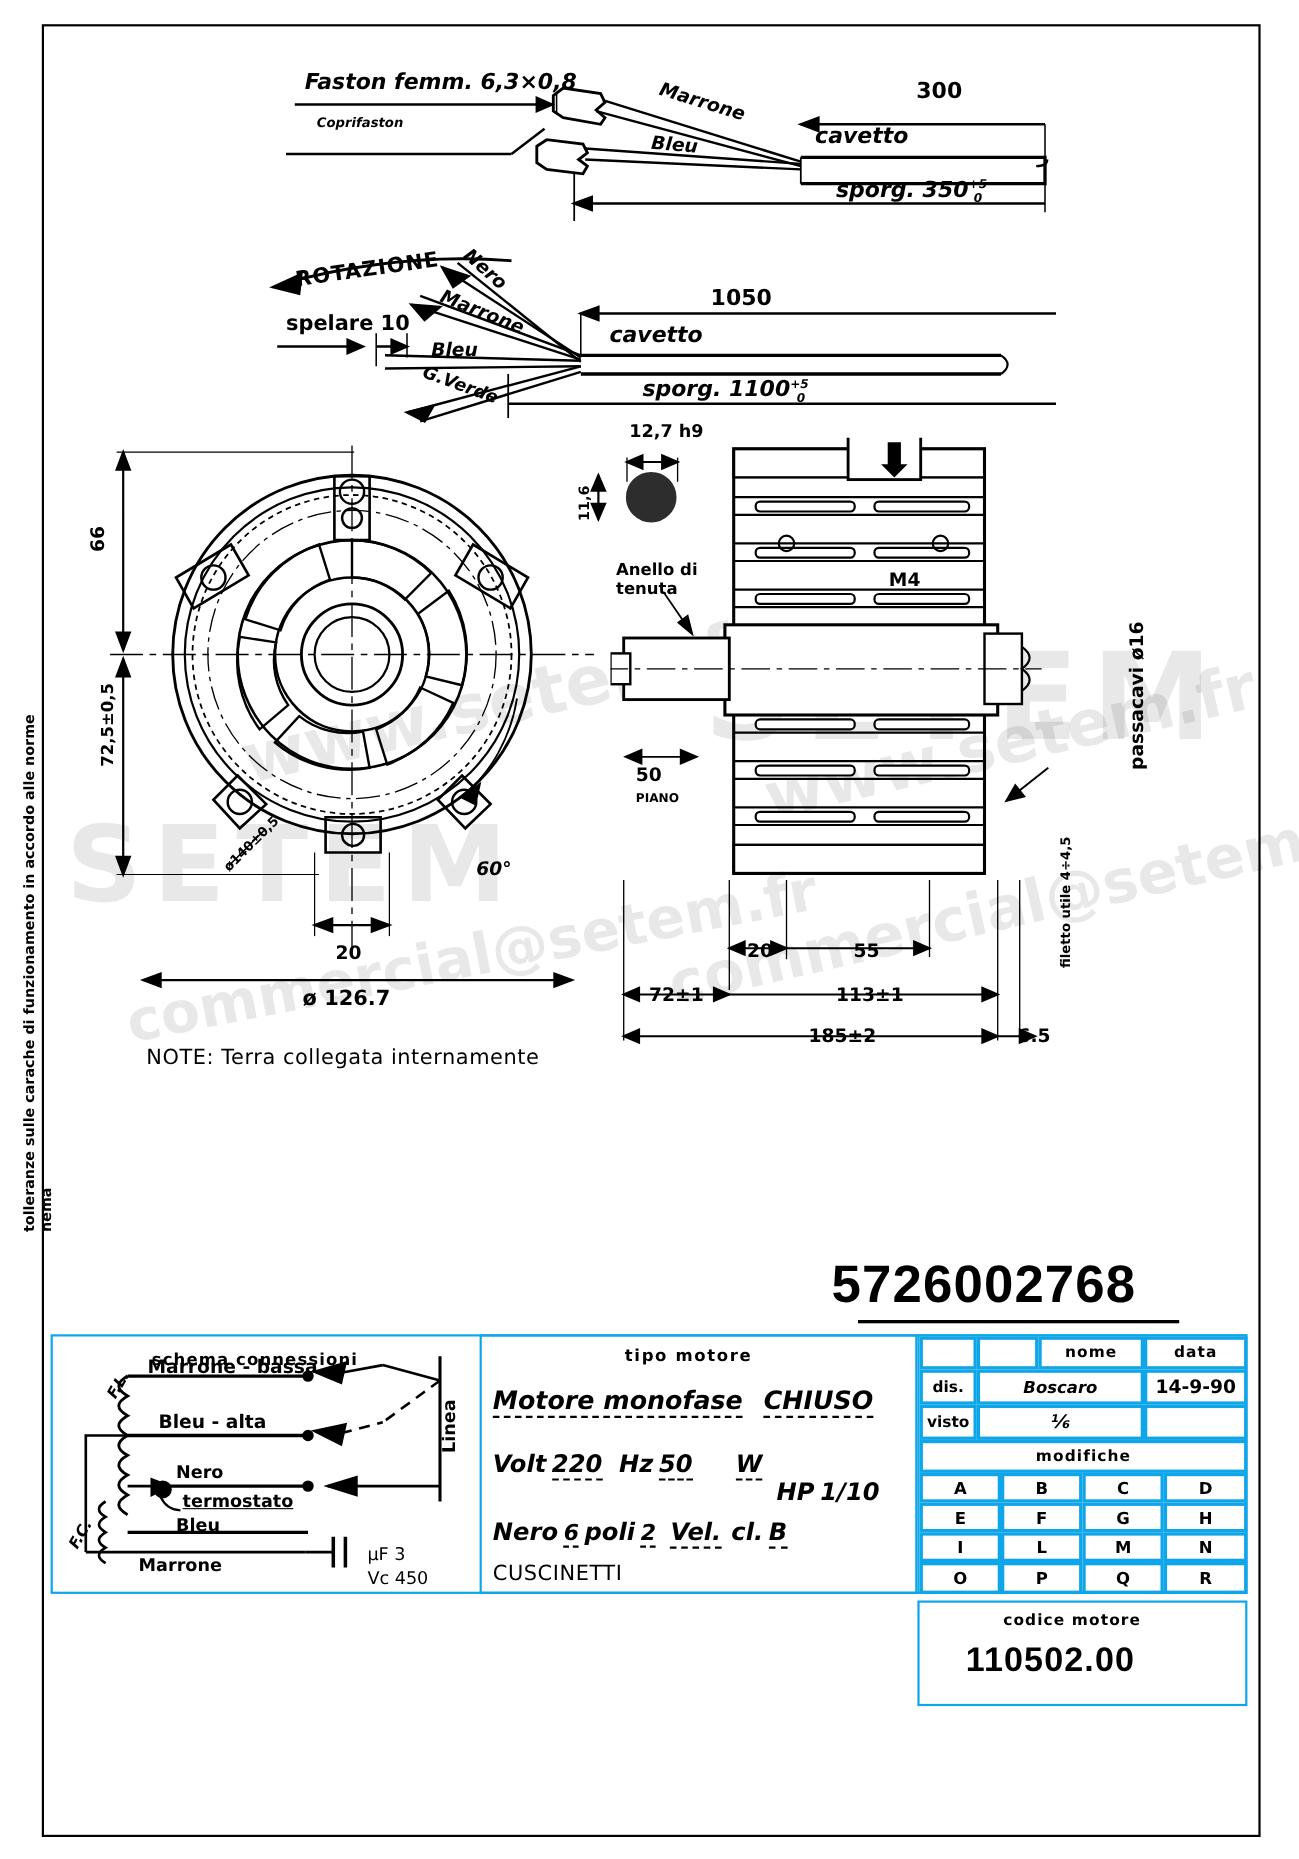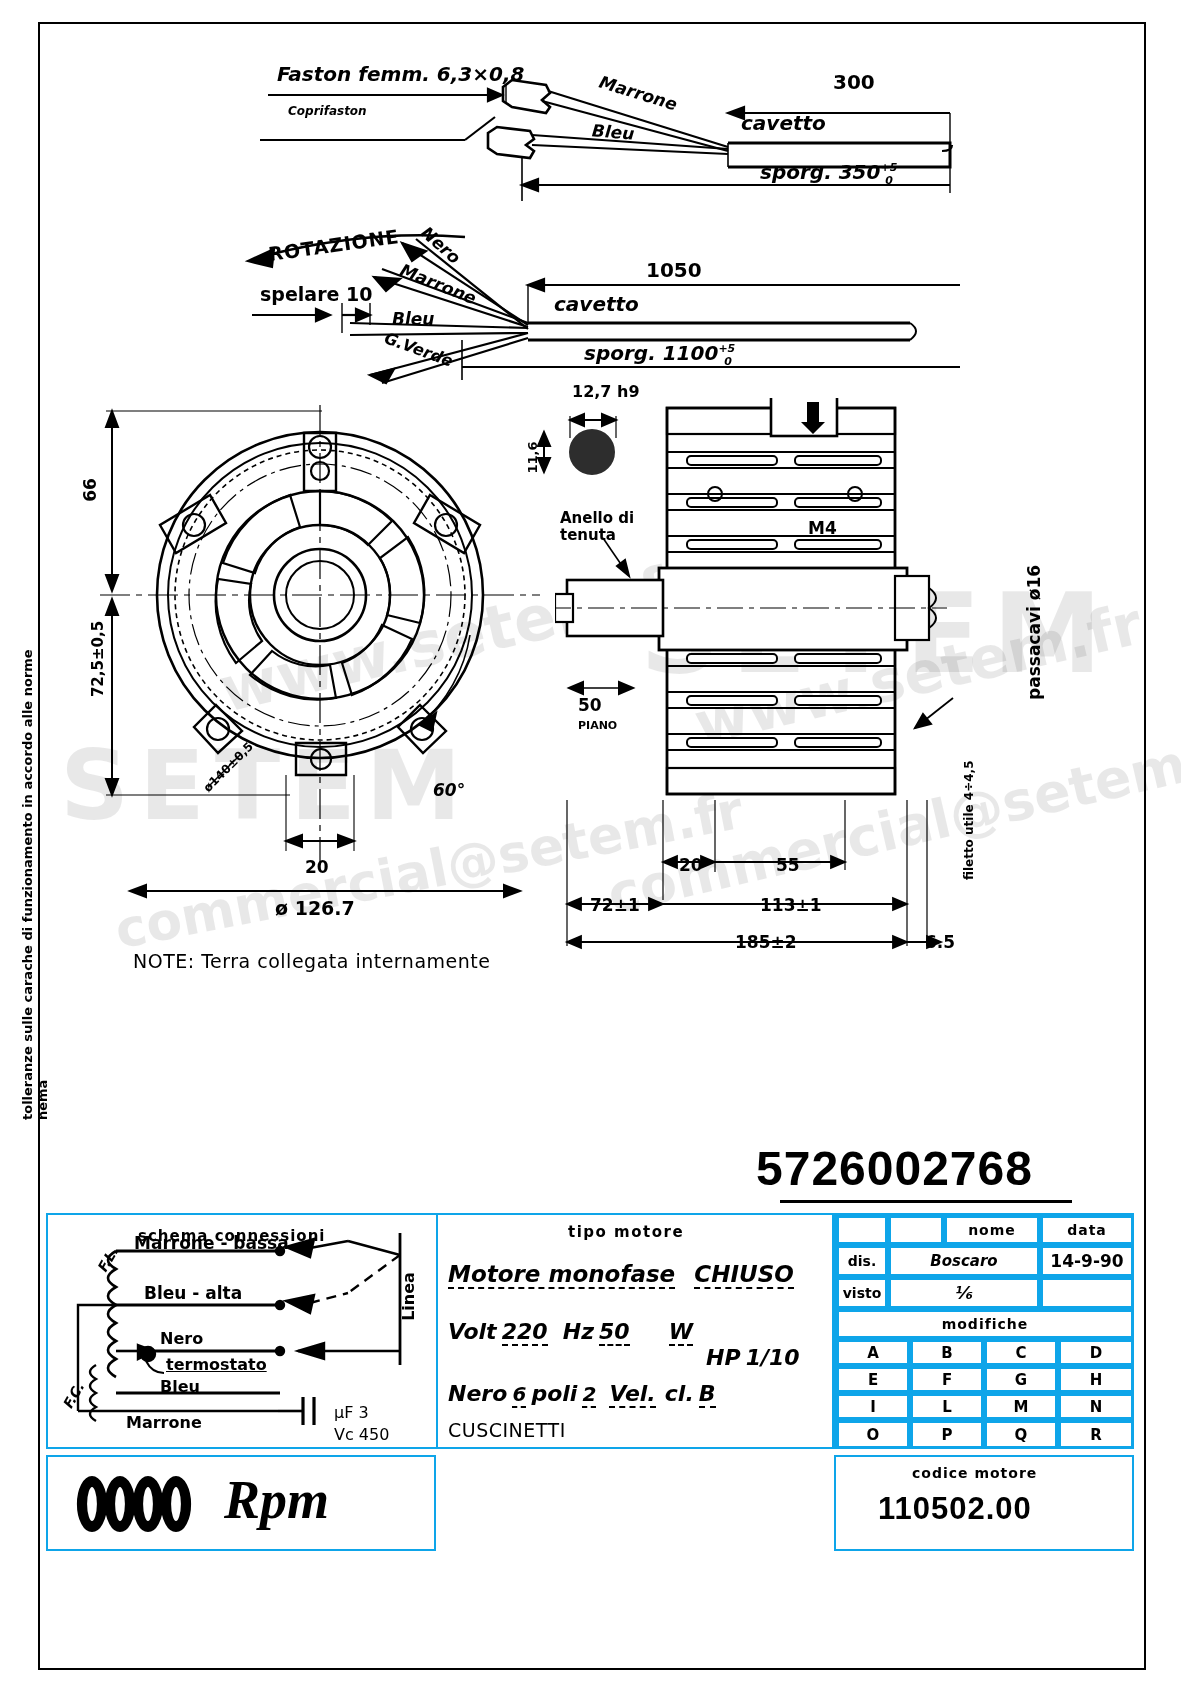--- a/index.html
+++ b/index.html
@@ -521,36 +521,20 @@
           </div>
         <div class="cell ctr" style="left:148px;top:81px;width:74px;height:29px;font-size:15px;font-weight:bold;">
             <span>Q</span>
           </div>
         <div class="cell ctr" style="left:222px;top:81px;width:76px;height:29px;font-size:15px;font-weight:bold;">
             <span>R</span>
           </div>
       </div>
     </div>
 
-    <div class="cell" style="left:0;top:242px;width:390px;height:96px;border-width:2px;">
-      <svg style="position:absolute;left:20px;top:14px;" width="140" height="66" viewBox="0 0 140 66">
-        <g stroke="#000" fill="none" stroke-width="2.2">
-          <ellipse cx="24" cy="33" rx="14" ry="27" fill="#000"></ellipse>
-          <ellipse cx="24" cy="33" rx="6" ry="18" fill="#fff"></ellipse>
-          <ellipse cx="52" cy="33" rx="14" ry="27" fill="#000"></ellipse>
-          <ellipse cx="52" cy="33" rx="6" ry="18" fill="#fff"></ellipse>
-          <ellipse cx="80" cy="33" rx="14" ry="27" fill="#000"></ellipse>
-          <ellipse cx="80" cy="33" rx="6" ry="18" fill="#fff"></ellipse>
-          <ellipse cx="108" cy="33" rx="14" ry="27" fill="#000"></ellipse>
-          <ellipse cx="108" cy="33" rx="6" ry="18" fill="#fff"></ellipse>
-        </g>
-      </svg>
-      <div class="lbl" style="left:176px;top:12px;font-size:54px;font-style:italic;font-weight:bold;
-                  font-family:'Liberation Serif',serif;">Rpm</div>
-    </div>
 
 
     <div class="cell" style="left:788px;top:242px;width:300px;height:96px;border-width:2px;">
       <div class="lbl" style="left:76px;top:8px;font-size:14px;letter-spacing:1px;">codice motore</div>
       <div class="lbl" style="left:42px;top:34px;font-size:31px;font-weight:bold;letter-spacing:1px;
                   font-family:'Liberation Sans',sans-serif;">110502.00</div>
     </div>
   </div>
 
 </div>

